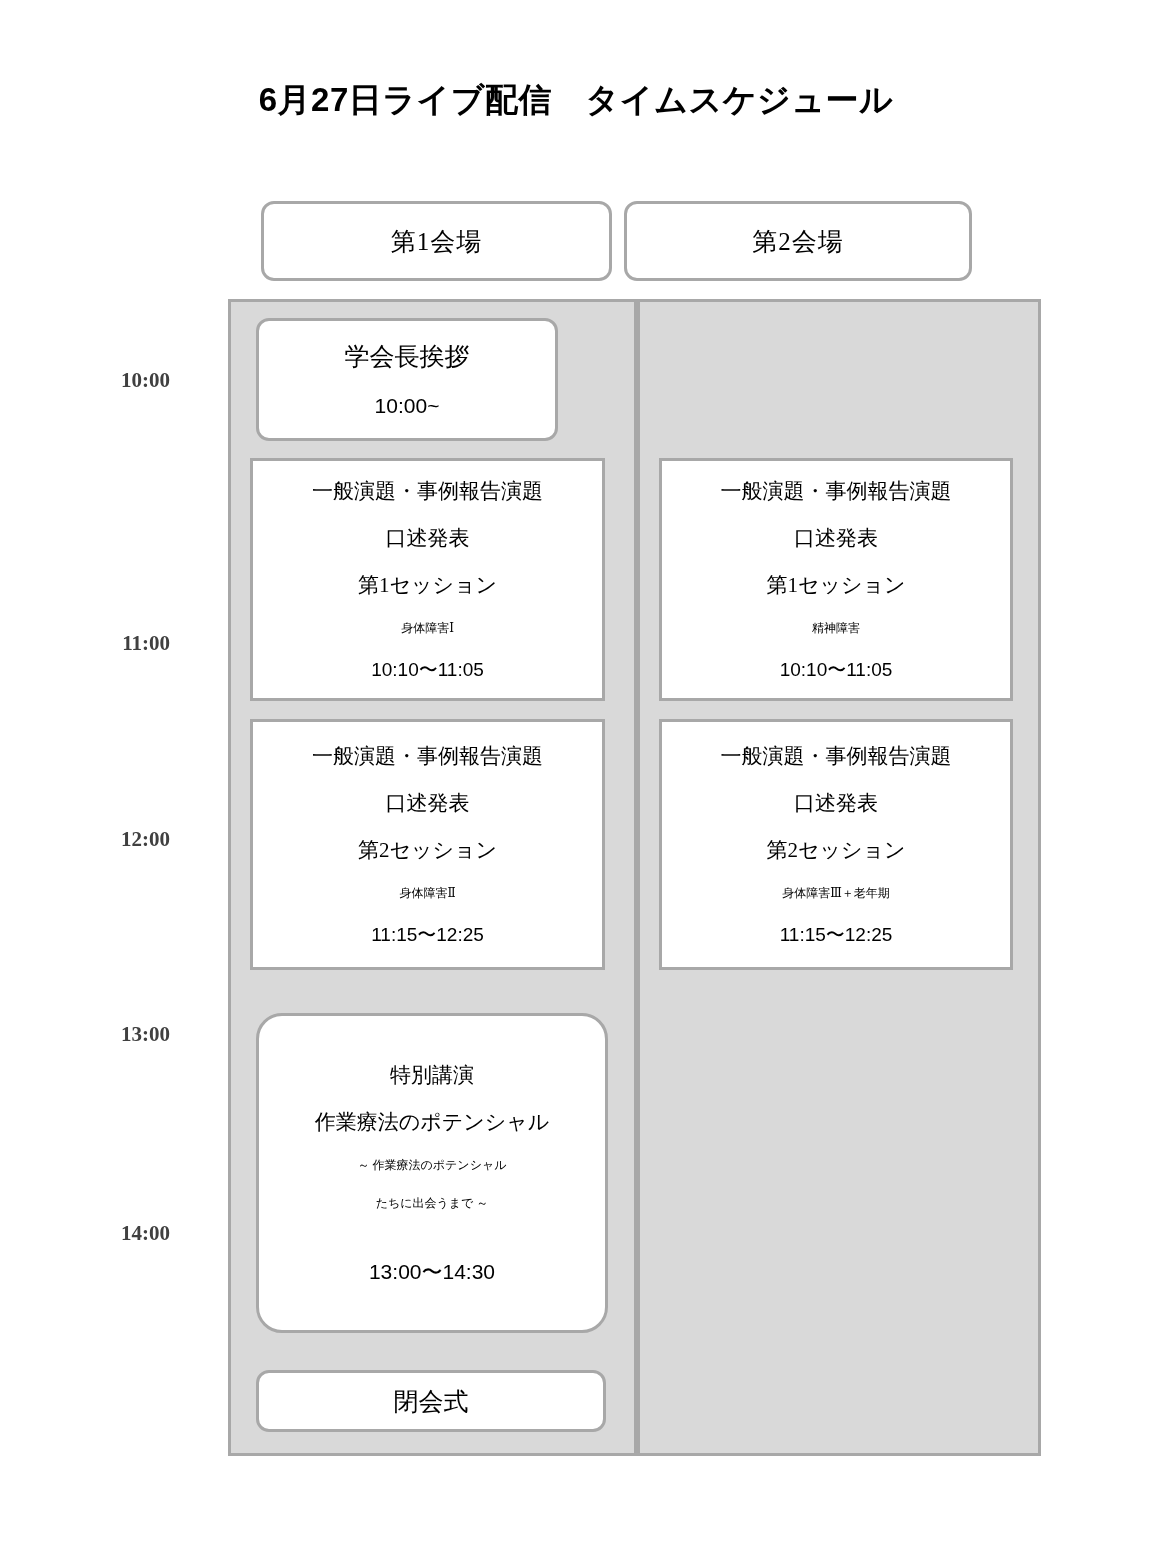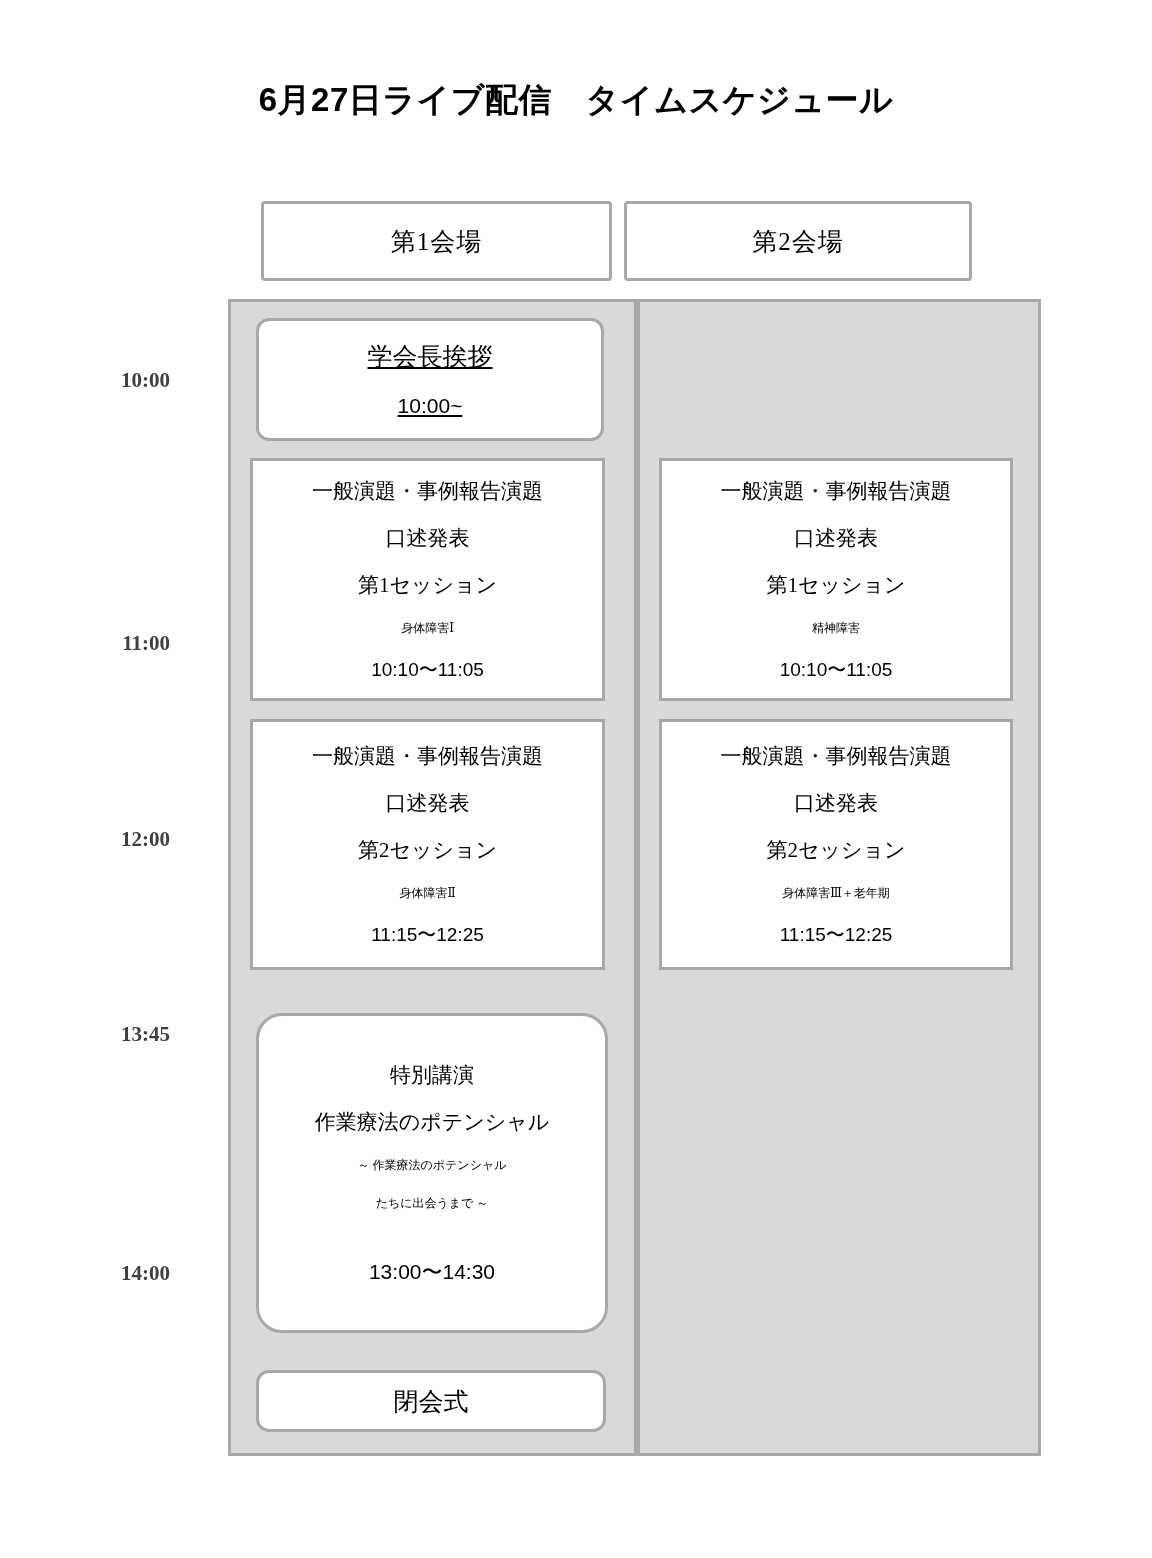--- a/index.html
+++ b/index.html
@@ -30,21 +30,21 @@
     letter-spacing: 0.5px;
     white-space: pre;
   }
 
   
   .venue-head {
     position: absolute;
     box-sizing: border-box;
     background: #ffffff;
     border: 3px solid #a8a8a8;
-    border-radius: 4px;
+    border-radius: 13px;
     display: flex;
     align-items: center;
     justify-content: center;
     font-size: 25px;
     font-family: "Liberation Serif", "DejaVu Serif", serif;
     letter-spacing: 1px;
   }
   #venue-head-1 { left: 261px; top: 201px; width: 351px; height: 80px; }
   #venue-head-2 { left: 624px; top: 201px; width: 348px; height: 80px; }
 
@@ -77,21 +77,21 @@
   .card.rounded-lg { border-radius: 26px; }
 
   .card .line       { line-height: 1.0; }
   .line-lg  { font-size: 25px; }
   .line-md  { font-size: 21px; }
   .line-sm  { font-size: 12px; }
   .line-time{ font-size: 19px; font-family: "Liberation Sans", "DejaVu Sans", sans-serif; }
   .line-time-lg { font-size: 21px; font-family: "Liberation Sans", "DejaVu Sans", sans-serif; }
 
   
-  #card-opening      { left: 256px; top: 318px;  width: 348px; height: 123px; text-decoration: underline; }
+  #card-opening      { left: 256px; top: 318px;  width: 302px; height: 123px; }
   #card-v1-s1        { left: 250px; top: 458px;  width: 355px; height: 243px; }
   #card-v1-s2        { left: 250px; top: 719px;  width: 355px; height: 251px; }
   #card-special      { left: 256px; top: 1013px; width: 352px; height: 320px; }
   #card-closing      { left: 256px; top: 1370px; width: 350px; height: 62px; }
 
   
   #card-v2-s1        { left: 659px; top: 458px;  width: 354px; height: 243px; }
   #card-v2-s2        { left: 659px; top: 719px;  width: 354px; height: 251px; }
 
   .card .gap-spacer { height: 26px; }
@@ -119,22 +119,22 @@
 <div class="venue-head" id="venue-head-2">
   <span>第2会場</span>
 </div>
 
 <div class="venue-panel" id="venue-panel-1"></div>
 <div class="venue-panel" id="venue-panel-2"></div>
 
 <div class="time-label" id="time-label-0" style="top: 368px;">10:00</div>
 <div class="time-label" id="time-label-1" style="top: 631px;">11:00</div>
 <div class="time-label" id="time-label-2" style="top: 827px;">12:00</div>
-<div class="time-label" id="time-label-3" style="top: 1022px;">13:45</div>
-<div class="time-label" id="time-label-4" style="top: 1221px; margin-top: 40px;">14:00</div>
+<div class="time-label" id="time-label-3" style="top: 1022px;">13:00</div>
+<div class="time-label" id="time-label-4" style="top: 1221px;">14:00</div>
 
 <div class="card rounded" id="card-opening">
   <div class="line line-lg">学会長挨拶</div>
   <div class="gap-spacer"></div>
   <div class="line line-time-lg">10:00~</div>
 </div>
 
 <div class="card" id="card-v1-s1">
   <div class="line line-md">一般演題・事例報告演題</div>
   <div class="gap-spacer"></div>

